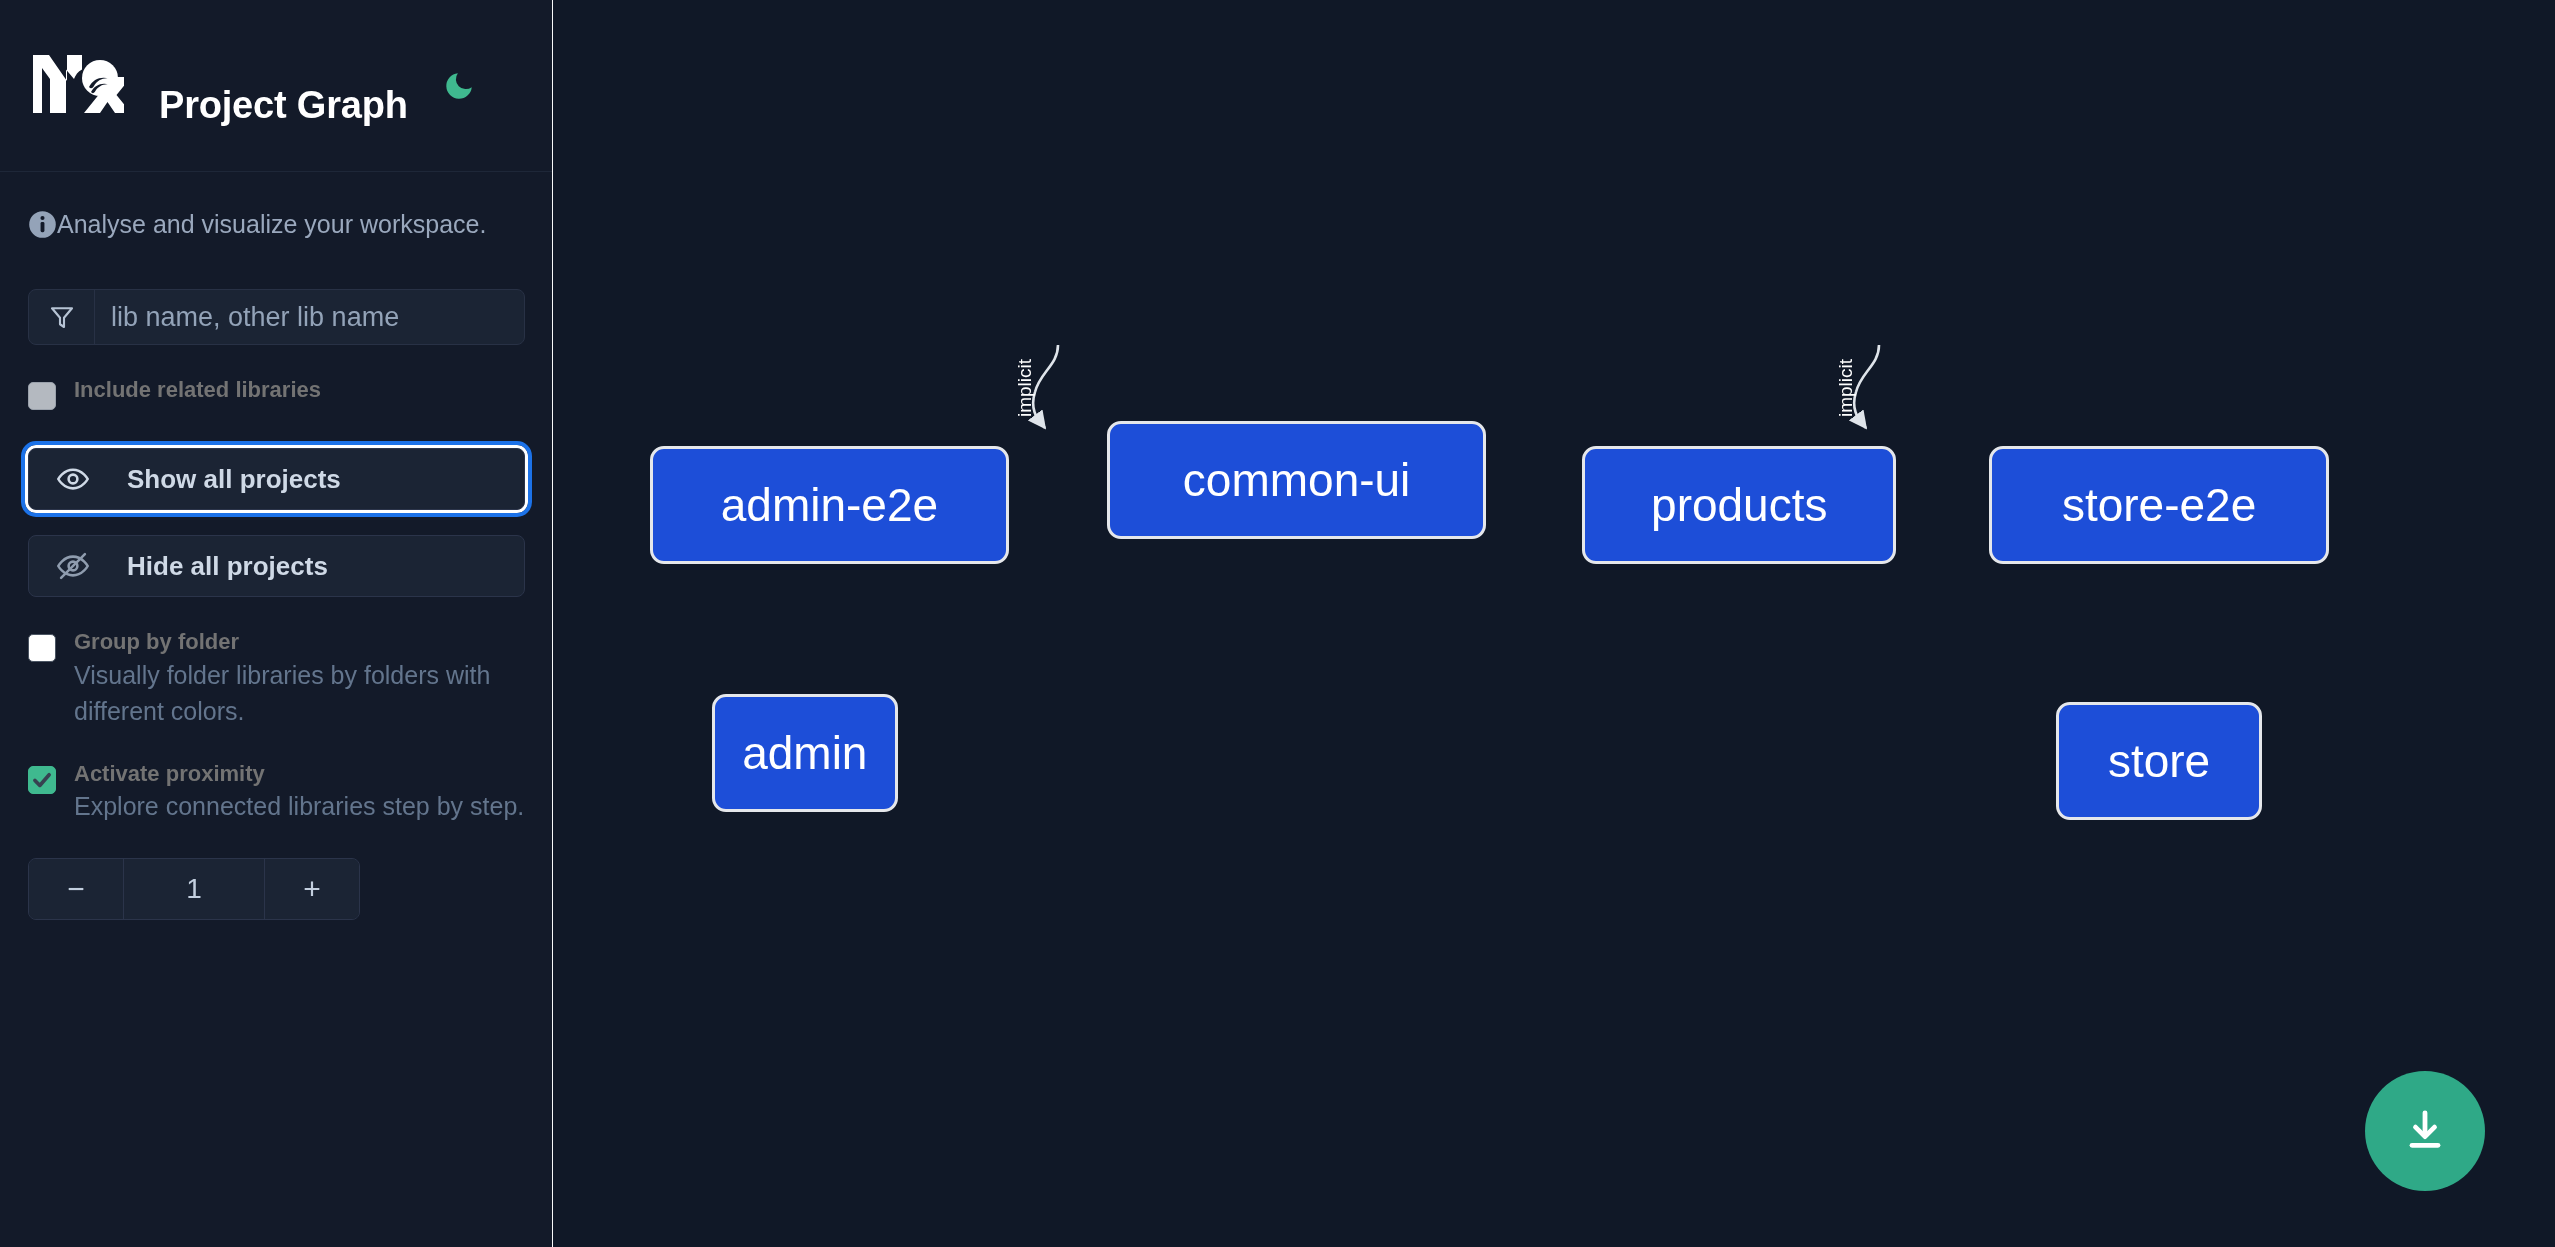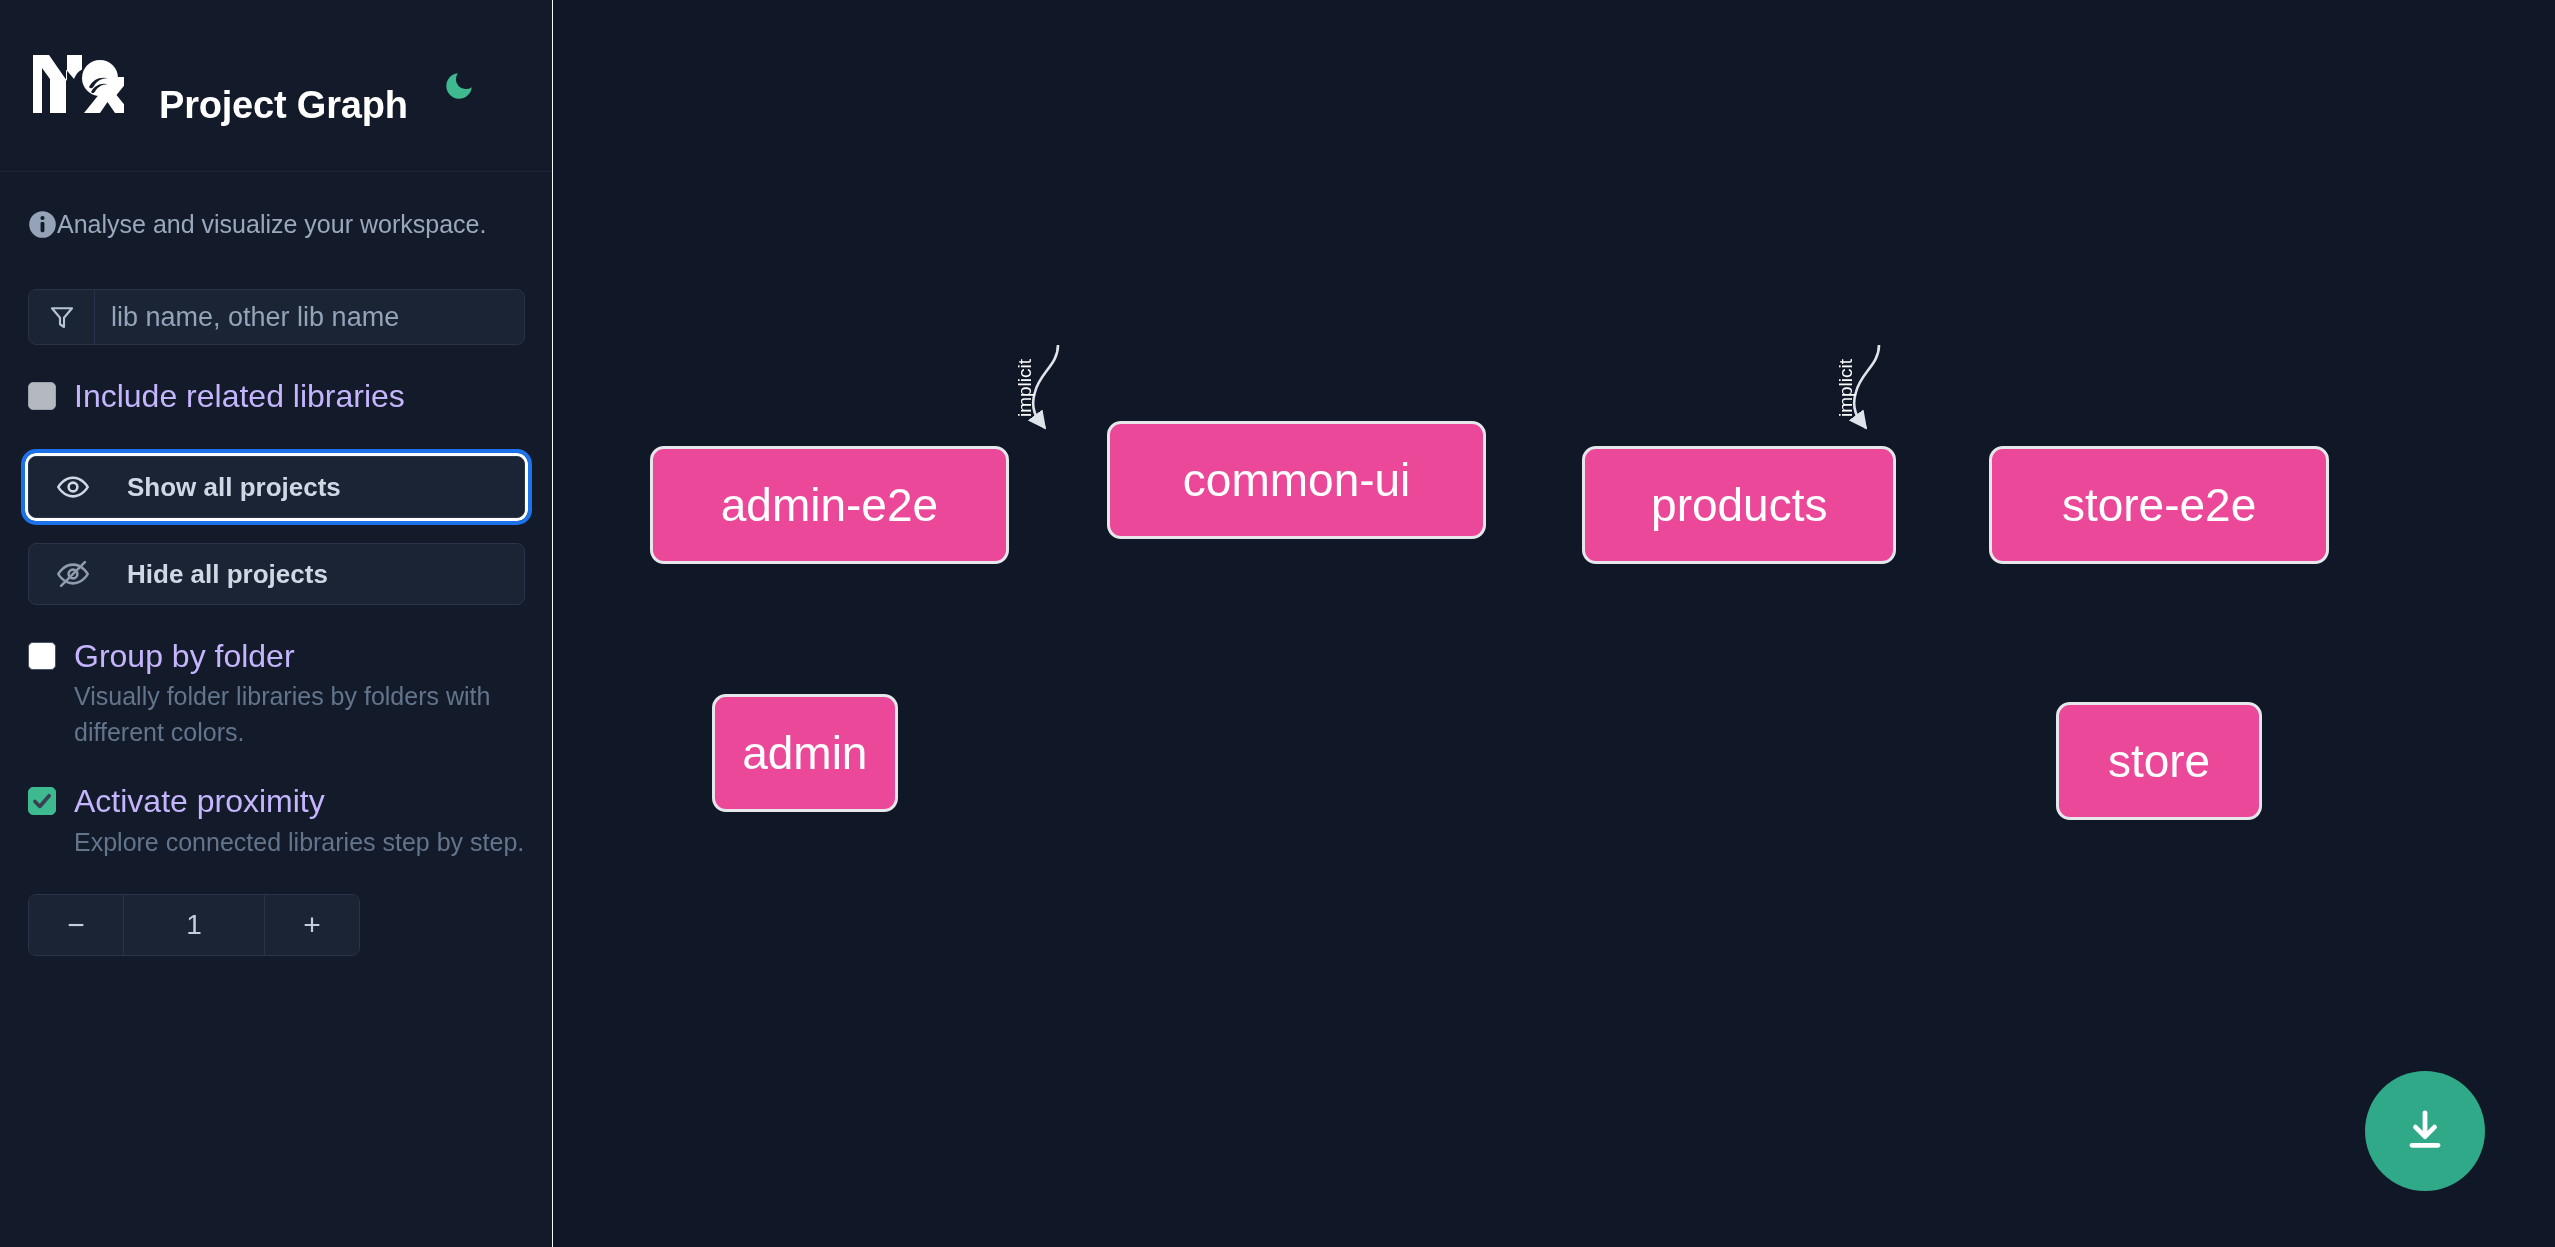--- a/index.html
+++ b/index.html
@@ -127,23 +127,23 @@
     display: block;
     position: relative;
   }
   .cb-gray { background: #b4b9c0; border: 1px solid #9aa1ab; }
   .cb-white { background: #ffffff; border: 1px solid #4b5563; }
   .cb-green { background: #3fb98f; border: 1px solid #3fb98f; }
   .cb-green svg { position: absolute; inset: 0; width: 100%; height: 100%; }
 
   .option-text { display: flex; flex-direction: column; }
   .option-label {
-    font-size: 32px;
-    font-weight: 400;
-    color: #c4b5fd;
+    font-size: 22px;
+    font-weight: 700;
+    color: #737373;
     line-height: 1.35;
   }
   .option-desc {
     font-size: 25px;
     color: #63758d;
     line-height: 1.44;
     max-width: 452px;
   }
 
   
@@ -223,21 +223,21 @@
     background: #101827;
     overflow: hidden;
   }
   .graph-svg { position: absolute; inset: 0; width: 100%; height: 100%; }
 
   .node {
     position: absolute;
     display: flex;
     align-items: center;
     justify-content: center;
-    background: #ec4899;
+    background: #1d4ed8;
     border: 3px solid #e5e7eb;
     border-radius: 14px;
     color: #ffffff;
     font-size: 46px;
     font-family: "Liberation Sans", sans-serif;
     white-space: nowrap;
     cursor: pointer;
   }
 
   .fab {

